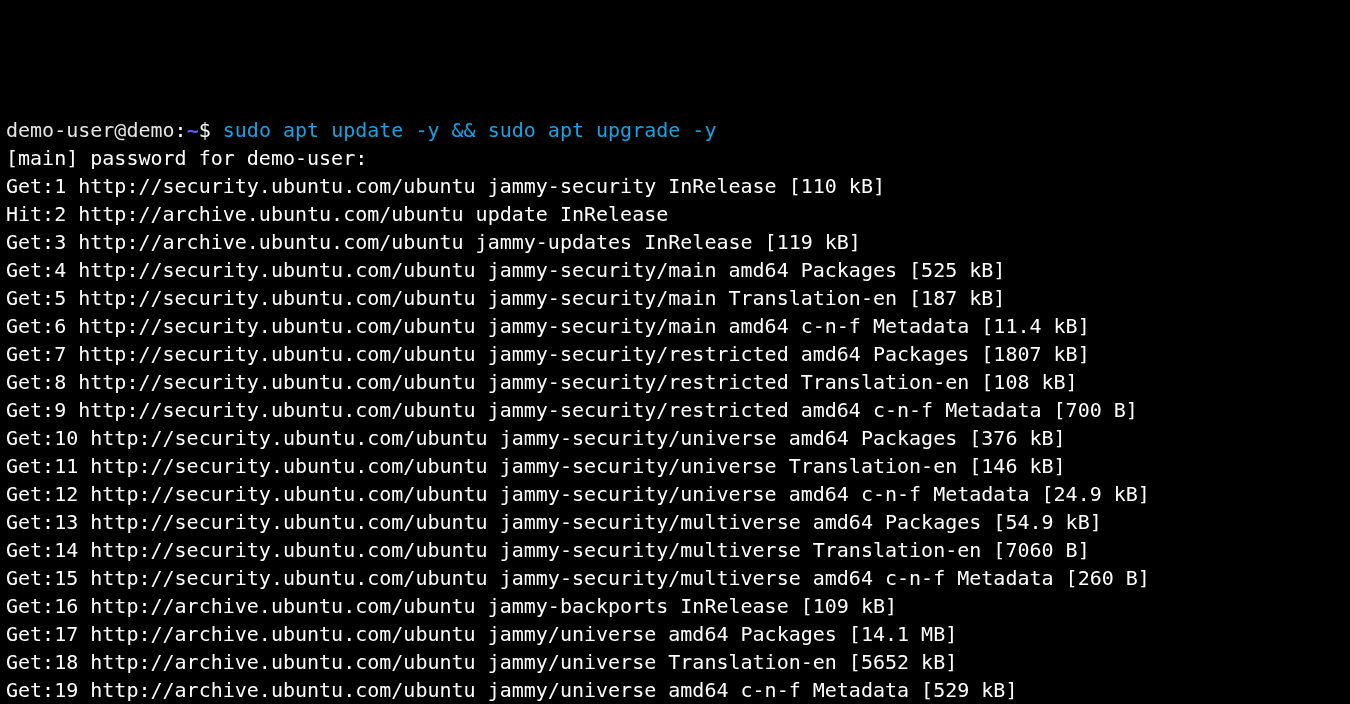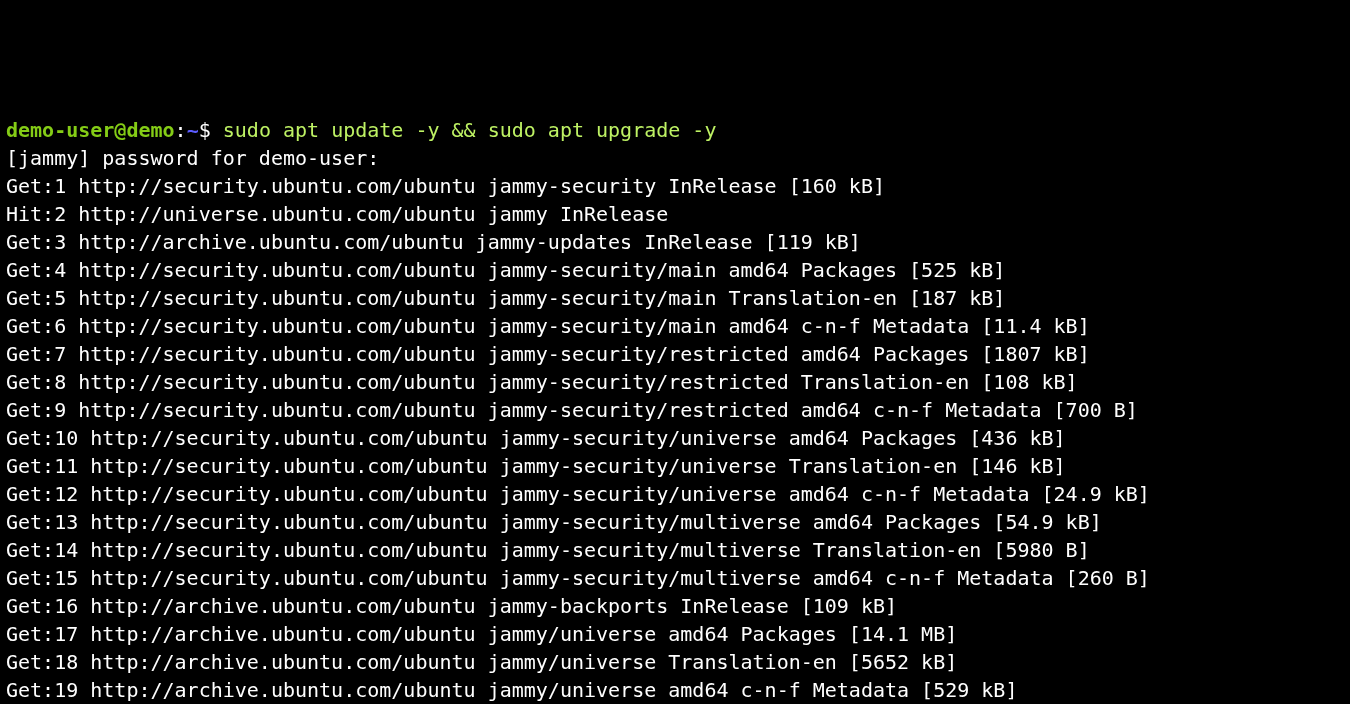--- a/index.html
+++ b/index.html
@@ -13,65 +13,65 @@
       font-family: 'Consolas', 'DejaVu Sans Mono', 'Courier New', monospace;
       font-size: 20px;
       line-height: 1.4;
       padding: 4px 6px;
       width: 1350px;
       height: 704px;
       overflow: hidden;
       white-space: pre;
     }
     .prompt-user {
-      color: #84cc16;
-      font-weight: bold;
+      color: #e5e5e5;
+      font-weight: normal;
     }
     .prompt-colon {
       color: #ffffff;
     }
     .prompt-path {
       color: #5c5cff;
       font-weight: bold;
     }
     .prompt-dollar {
       color: #ffffff;
     }
     .command {
-      color: #bef264;
+      color: #0ea5e9;
     }
     .output-line {
       color: #ffffff;
     }
     .terminal-container {
       width: 100%;
       height: 100%;
     }
   </style>
 </head>
 <body>
 
 
 
 <div class="terminal-container"><span><span class="prompt-user">demo-user@demo</span><span class="prompt-colon">:</span><span class="prompt-path">~</span><span class="prompt-dollar">$ </span><span class="command">sudo apt update -y &amp;&amp; sudo apt upgrade -y</span></span>
-<span class="output-line">[jammy] password for demo-user:</span>
-<span class="output-line">Get:1 http://security.ubuntu.com/ubuntu jammy-security InRelease [160 kB]</span>
-<span class="output-line">Hit:2 http://universe.ubuntu.com/ubuntu jammy InRelease</span>
+<span class="output-line">[main] password for demo-user:</span>
+<span class="output-line">Get:1 http://security.ubuntu.com/ubuntu jammy-security InRelease [110 kB]</span>
+<span class="output-line">Hit:2 http://archive.ubuntu.com/ubuntu update InRelease</span>
 <span class="output-line">Get:3 http://archive.ubuntu.com/ubuntu jammy-updates InRelease [119 kB]</span>
 <span class="output-line">Get:4 http://security.ubuntu.com/ubuntu jammy-security/main amd64 Packages [525 kB]</span>
 <span class="output-line">Get:5 http://security.ubuntu.com/ubuntu jammy-security/main Translation-en [187 kB]</span>
 <span class="output-line">Get:6 http://security.ubuntu.com/ubuntu jammy-security/main amd64 c-n-f Metadata [11.4 kB]</span>
 <span class="output-line">Get:7 http://security.ubuntu.com/ubuntu jammy-security/restricted amd64 Packages [1807 kB]</span>
 <span class="output-line">Get:8 http://security.ubuntu.com/ubuntu jammy-security/restricted Translation-en [108 kB]</span>
 <span class="output-line">Get:9 http://security.ubuntu.com/ubuntu jammy-security/restricted amd64 c-n-f Metadata [700 B]</span>
-<span class="output-line">Get:10 http://security.ubuntu.com/ubuntu jammy-security/universe amd64 Packages [436 kB]</span>
+<span class="output-line">Get:10 http://security.ubuntu.com/ubuntu jammy-security/universe amd64 Packages [376 kB]</span>
 <span class="output-line">Get:11 http://security.ubuntu.com/ubuntu jammy-security/universe Translation-en [146 kB]</span>
 <span class="output-line">Get:12 http://security.ubuntu.com/ubuntu jammy-security/universe amd64 c-n-f Metadata [24.9 kB]</span>
 <span class="output-line">Get:13 http://security.ubuntu.com/ubuntu jammy-security/multiverse amd64 Packages [54.9 kB]</span>
-<span class="output-line">Get:14 http://security.ubuntu.com/ubuntu jammy-security/multiverse Translation-en [5980 B]</span>
+<span class="output-line">Get:14 http://security.ubuntu.com/ubuntu jammy-security/multiverse Translation-en [7060 B]</span>
 <span class="output-line">Get:15 http://security.ubuntu.com/ubuntu jammy-security/multiverse amd64 c-n-f Metadata [260 B]</span>
 <span class="output-line">Get:16 http://archive.ubuntu.com/ubuntu jammy-backports InRelease [109 kB]</span>
 <span class="output-line">Get:17 http://archive.ubuntu.com/ubuntu jammy/universe amd64 Packages [14.1 MB]</span>
 <span class="output-line">Get:18 http://archive.ubuntu.com/ubuntu jammy/universe Translation-en [5652 kB]</span>
 <span class="output-line">Get:19 http://archive.ubuntu.com/ubuntu jammy/universe amd64 c-n-f Metadata [529 kB]</span>
 
 
 
 </div>
 

